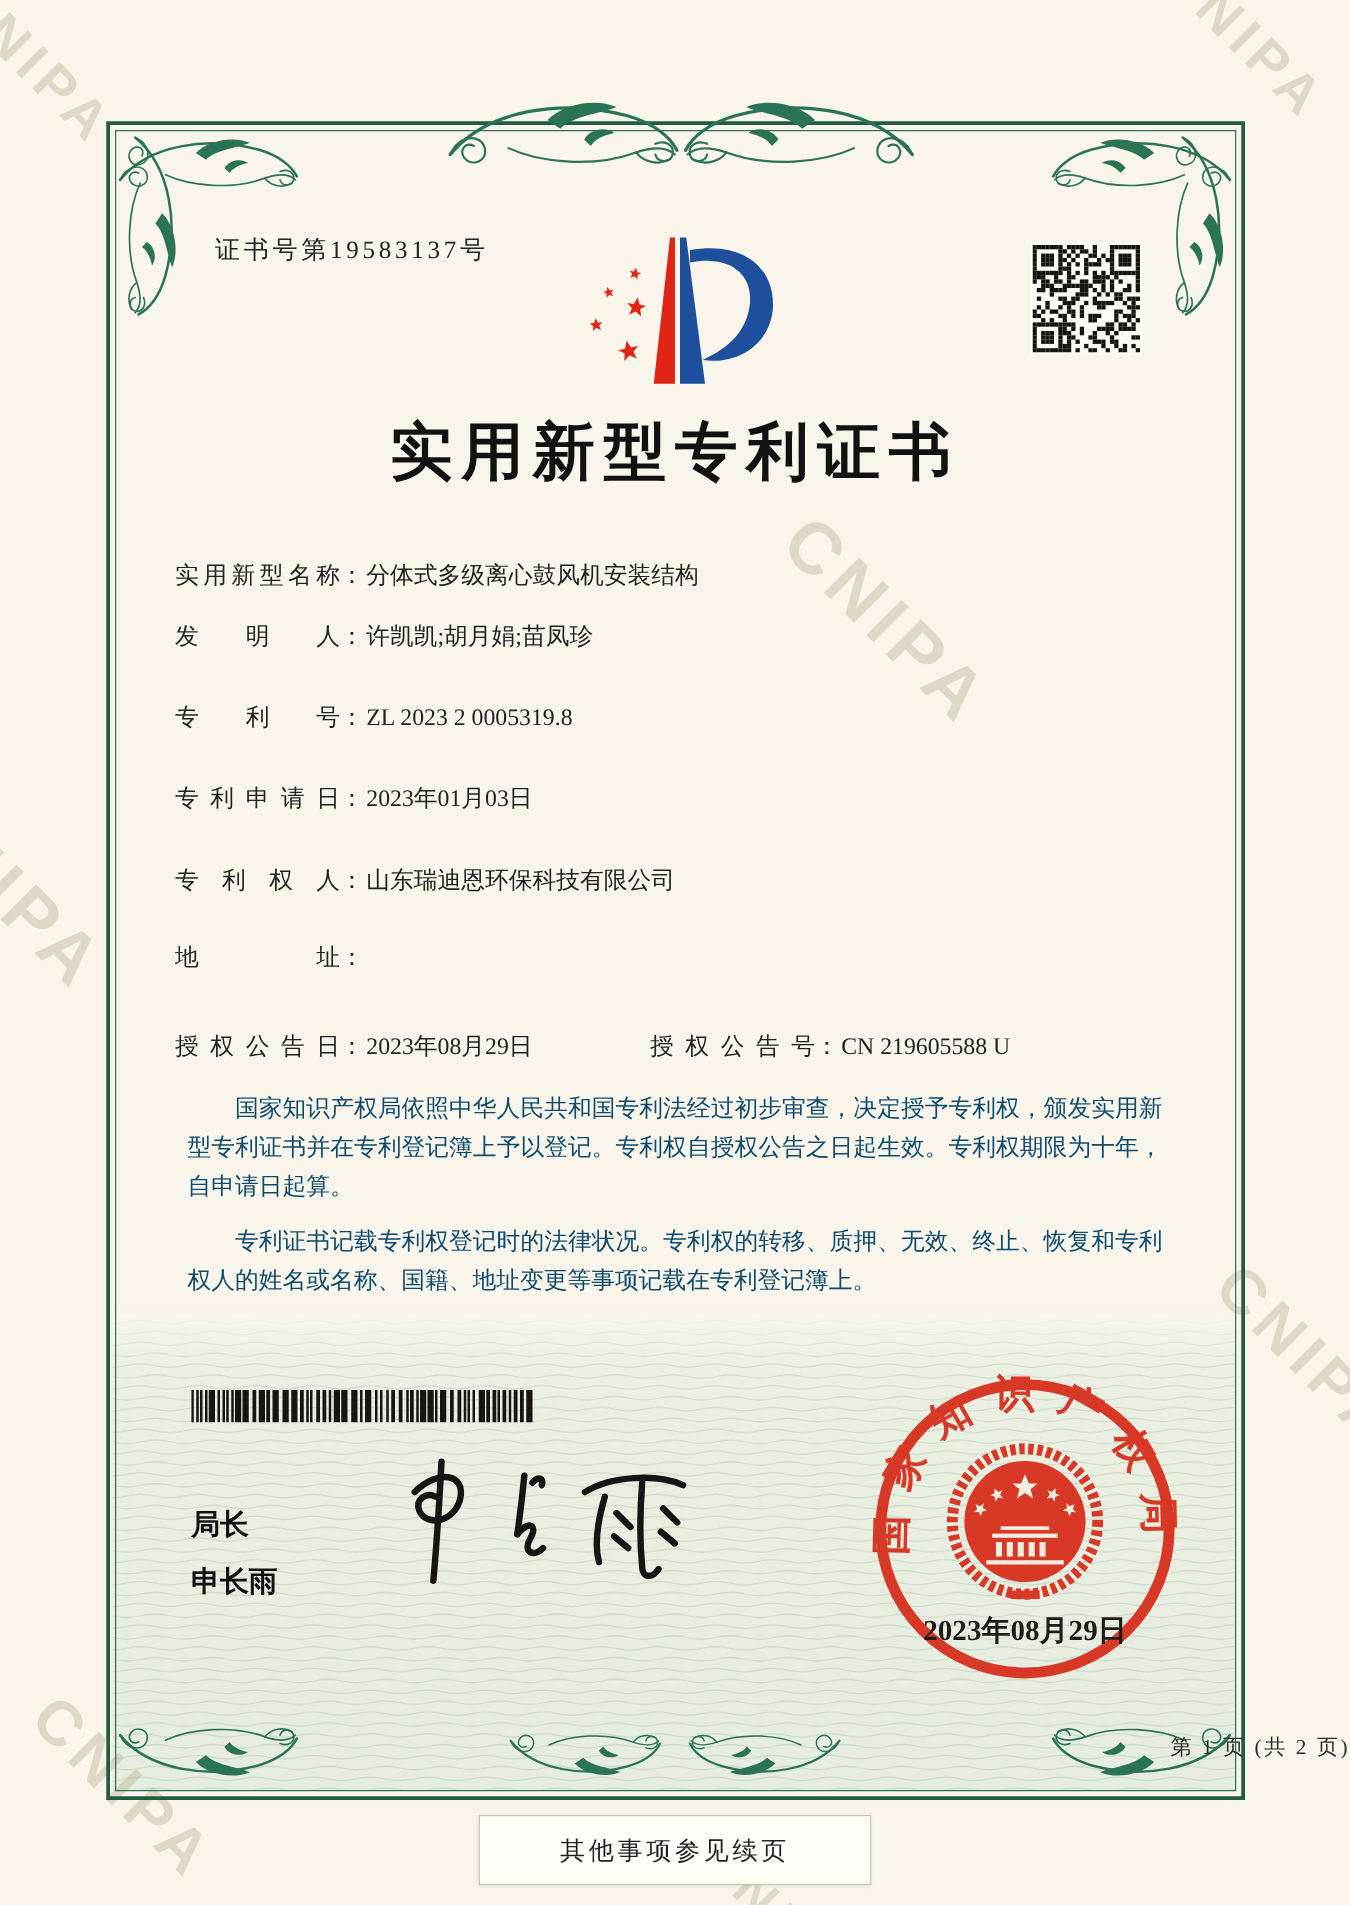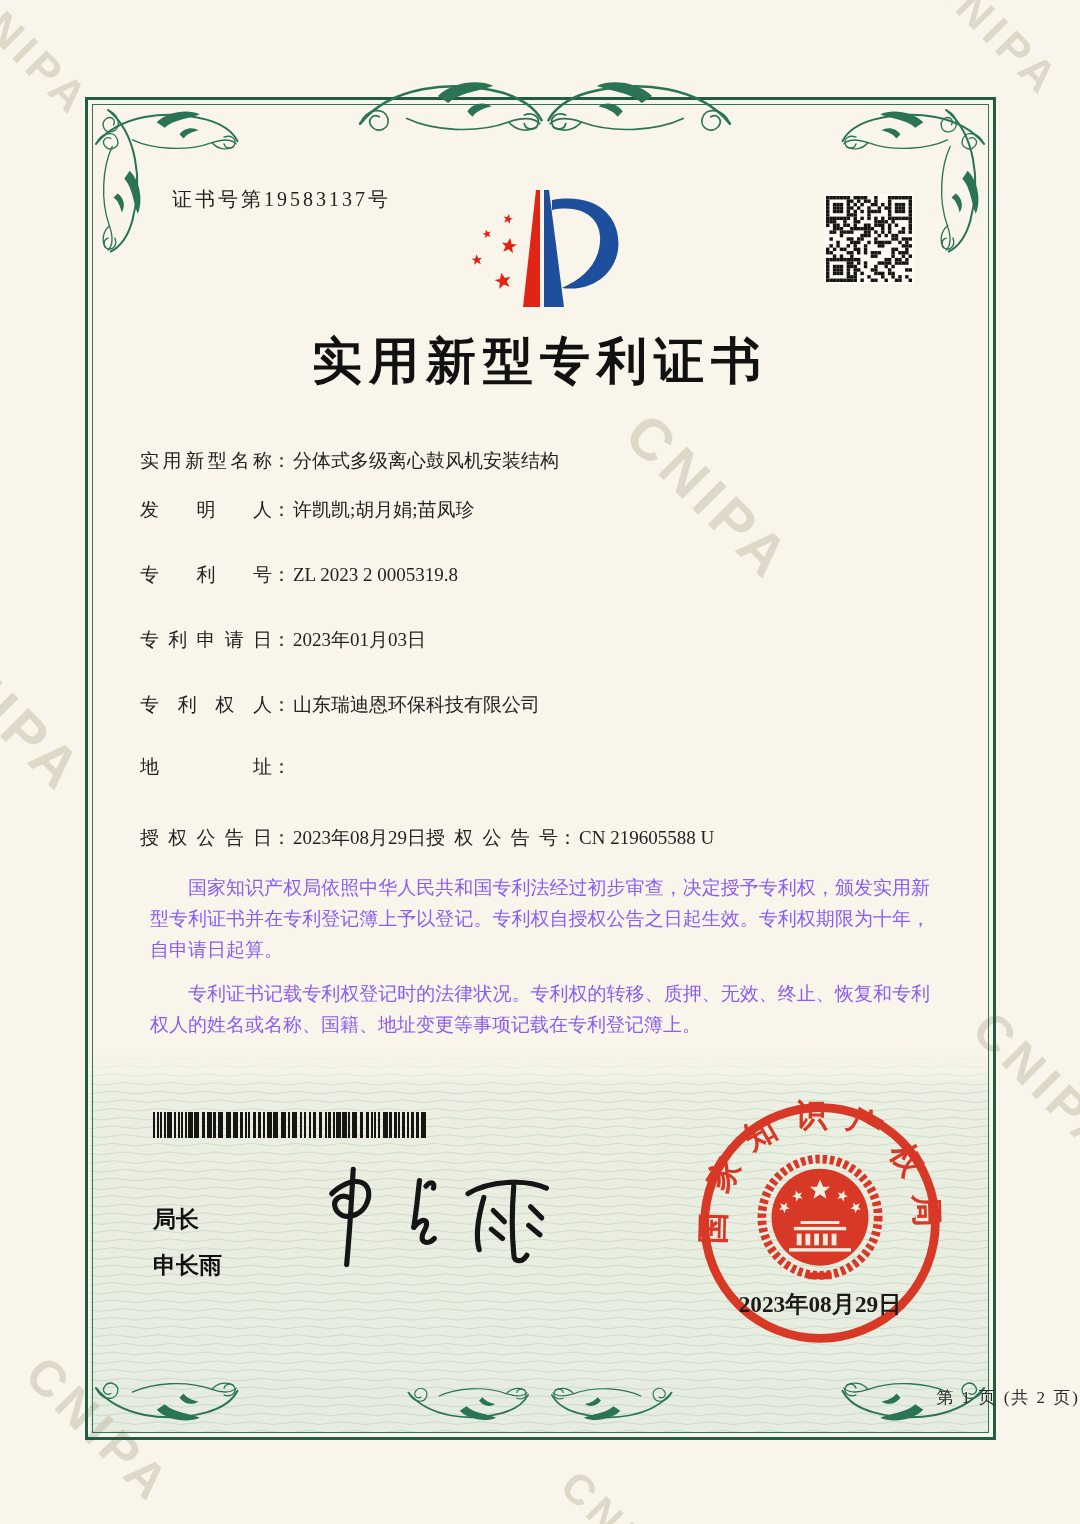--- a/index.html
+++ b/index.html
@@ -34,24 +34,24 @@
   .qr{position:absolute;left:824px;top:194px;background:#fdfbf4;padding:2px;}
   .title{position:absolute;left:0;top:328px;width:1080px;text-align:center;
     font-size:50px;font-weight:bold;letter-spacing:7px;color:#111;}
 
   .row{position:absolute;left:140px;display:flex;font-size:19px;color:#222;line-height:27px;}
   .flabel{width:132px;text-align:justify;text-align-last:justify;text-justify:inter-character;}
   .flabel2{width:132px;text-align:justify;text-align-last:justify;text-justify:inter-character;}
   .fcolon{margin:0 2px 0 0;}
   .fvalue{white-space:nowrap;}
   .fvalue.addr{white-space:normal;width:470px;line-height:31px;}
-  .grant2{display:flex;}
+  .grant2{margin-left:94px;display:flex;}
 
   .paras{position:absolute;left:150px;top:872px;width:780px;font-size:19px;
-    line-height:31px;color:#8b5cf6;text-align:justify;}
+    line-height:31px;color:#0c4a6e;text-align:justify;}
   .paras p{margin:0 0 13px 0;text-indent:2em;}
 
   .barcode{position:absolute;left:153px;top:1112px;}
   .role{position:absolute;left:153px;top:1204px;font-family:"Liberation Sans","DejaVu Sans",sans-serif;
     font-weight:bold;font-size:23px;color:#111;}
   .signername{position:absolute;left:153px;top:1250px;font-family:"Liberation Sans","DejaVu Sans",sans-serif;
     font-weight:bold;font-size:23px;color:#111;}
   .signature{position:absolute;left:300px;top:1152px;}
 
   .seal{position:absolute;left:694px;top:1097px;z-index:6;opacity:.96;}
@@ -667,13 +667,16 @@
         <rect x="124" y="141" width="5" height="12"></rect>
           <rect x="133" y="141" width="5" height="12"></rect>
         <rect x="142" y="141" width="5" height="12"></rect>
         <rect x="98" y="156" width="64" height="3.5"></rect>
       </g>
       <rect x="118" y="181" width="24" height="7" fill="#d8311f"></rect>
     </g>
     <text x="130" y="222" text-anchor="middle" font-size="24" font-weight="bold" fill="#151310" id="sealDate">2023年08月29日</text>
   </svg>
 
+  <div class="footerbox">
+    <span>其他事项参见续页</span>
+  </div>
 </div>
 
 </body></html>

